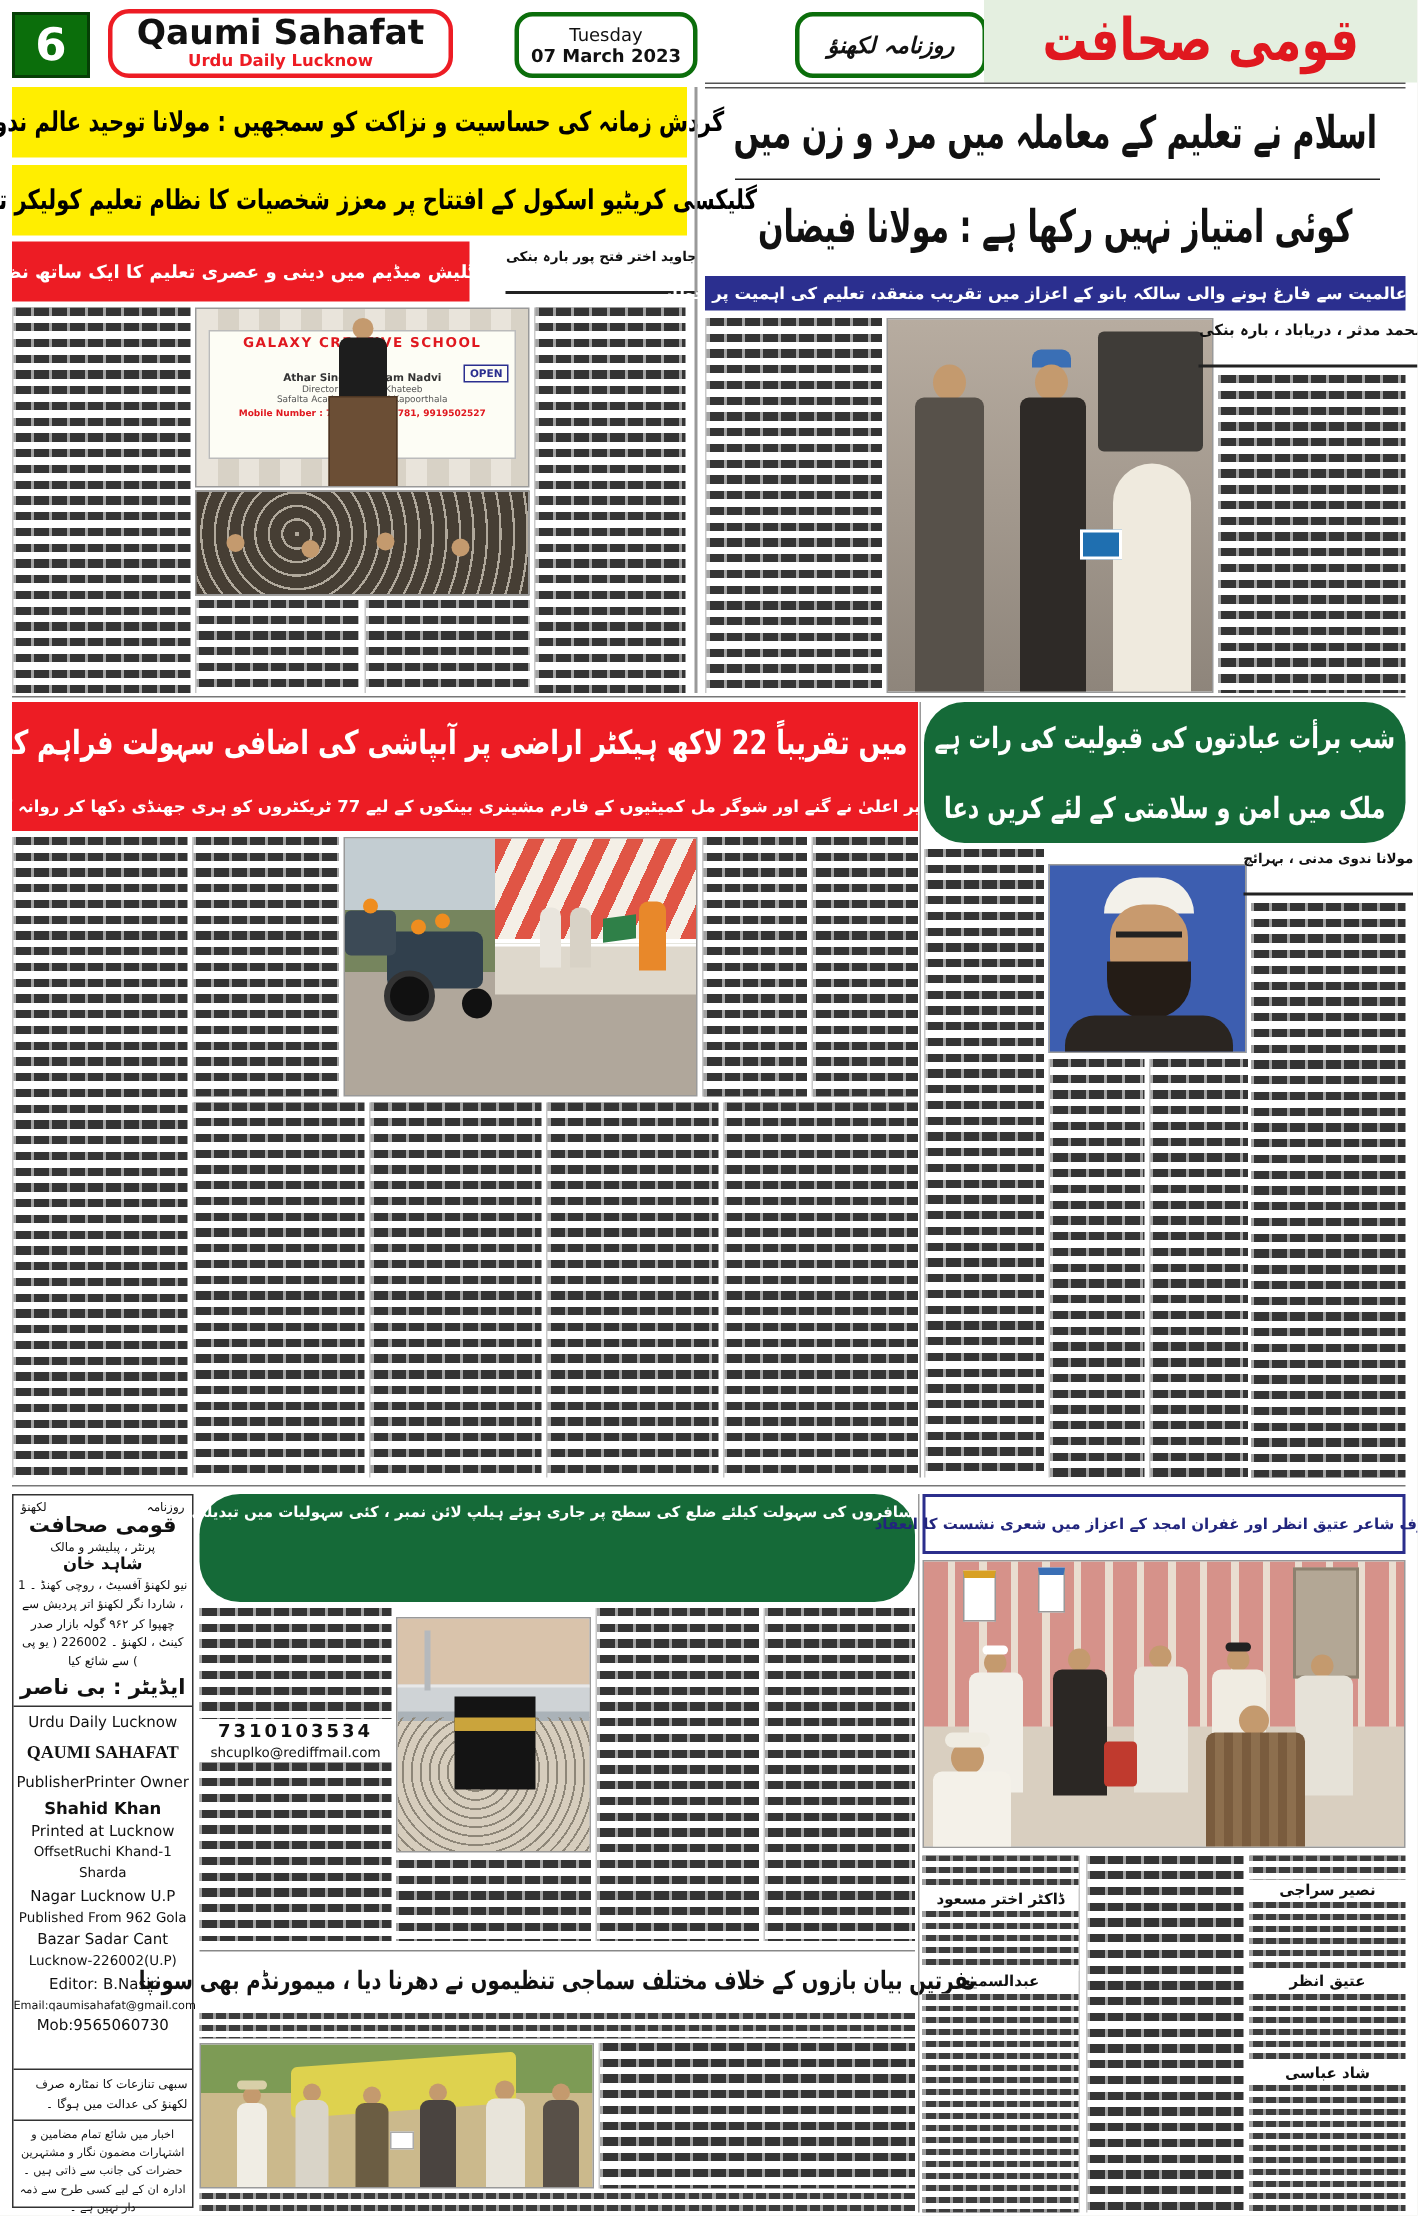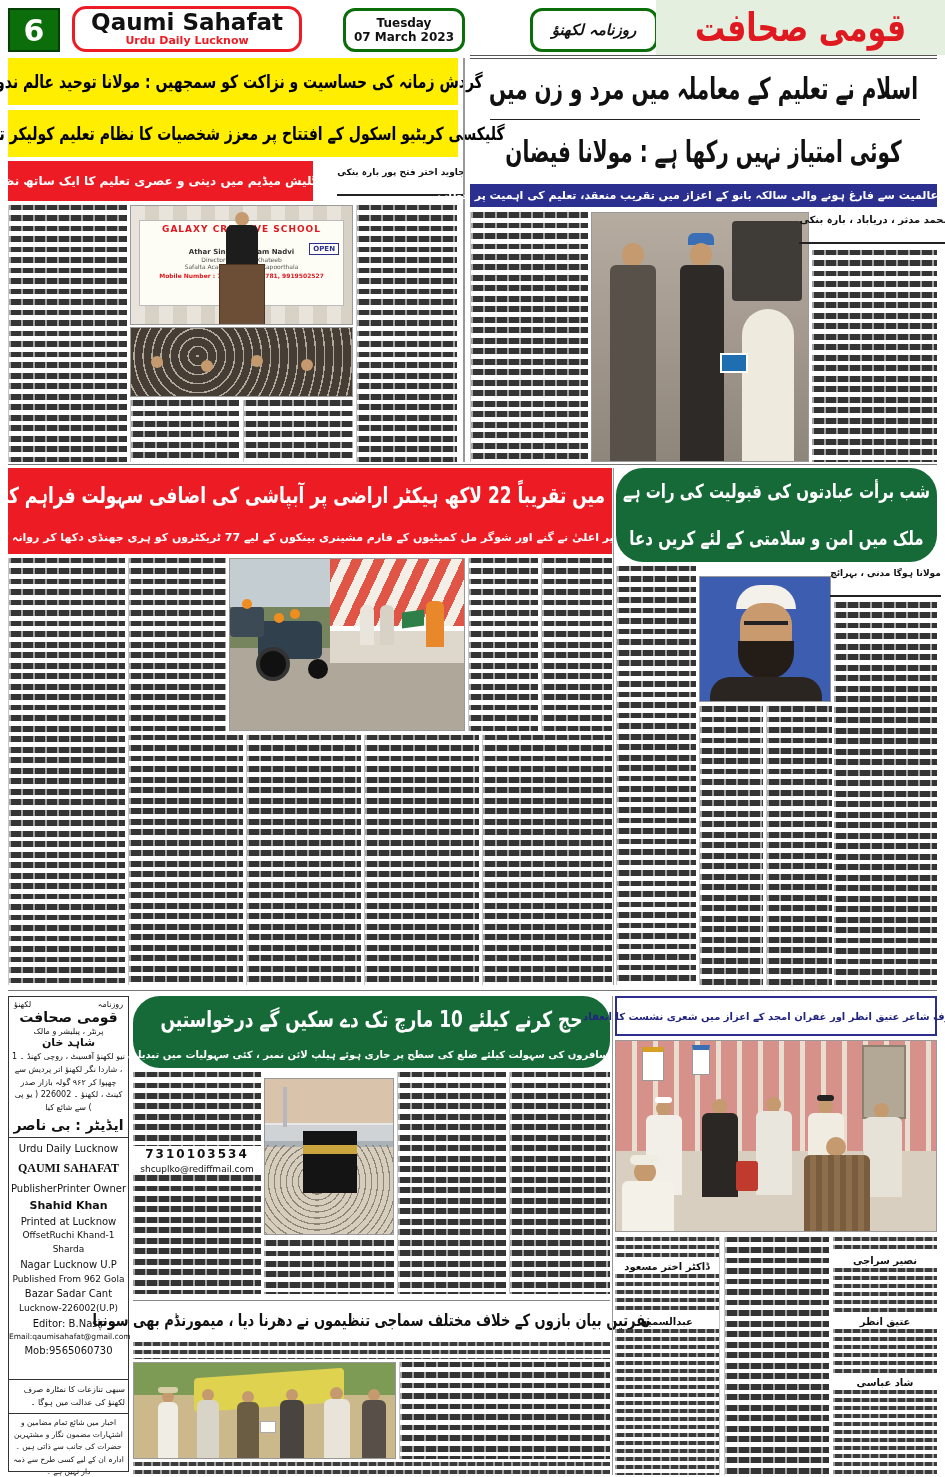--- a/index.html
+++ b/index.html
@@ -37,21 +37,21 @@
   <div class="a c" style="left:8px;top:8px;width:52px;height:44px;background:#0b6e0b;border:2px solid #063f06;">
     <span style="color:#fff;font-size:30px;font-weight:bold;">6</span>
   </div>
 
   <div class="a c" style="left:72px;top:6px;width:230px;height:46px;border:3px solid #ed1c24;border-radius:14px;flex-direction:column;background:#fff;">
     <span style="font-size:23px;font-weight:bold;line-height:1;">Qaumi Sahafat</span>
     <span style="font-size:11px;font-weight:bold;color:#ed1c24;">Urdu Daily Lucknow</span>
   </div>
 
   <div class="a c" style="left:343px;top:8px;width:122px;height:44px;border:3px solid #0b6e0b;border-radius:12px;flex-direction:column;background:#fff;">
-    <span style="font-size:12px;font-weight:bold;">Tuesday</span>
+    <span style="font-size:12px;font-weight:normal;">Tuesday</span>
     <span style="font-size:12px;font-weight:bold;">07 March 2023</span>
   </div>
 
   <div class="a c" style="left:530px;top:8px;width:128px;height:44px;border:3px solid #0b6e0b;border-radius:12px;background:#fff;">
     <span class="u" style="font-size:15px;font-style:italic;">روزنامہ لکھنؤ</span>
   </div>
 
   <div class="a c" style="left:656px;top:0;width:289px;height:55px;background:#e4efe0;">
     <span class="u sy2" style="font-size:30px;color:#e0181f;">قومی صحافت</span>
   </div>
@@ -184,21 +184,21 @@
   <div class="a photo" style="left:699px;top:576px;width:132px;height:126px;background:#3d5eb0;border:1px solid #999;">
     <div class="a" style="left:36px;top:8px;width:60px;height:24px;background:#f3f1ea;border-radius:30px 30px 0 0;"></div>
     <div class="a" style="left:40px;top:26px;width:52px;height:58px;background:#c89a6e;border-radius:22px;"></div>
     <div class="a" style="left:44px;top:44px;width:44px;height:4px;background:#222;"></div>
     <div class="a" style="left:38px;top:64px;width:56px;height:38px;background:#241c16;border-radius:0 0 26px 26px;"></div>
     <div class="a" style="left:10px;top:100px;width:112px;height:26px;background:#2a2521;border-radius:20px 20px 0 0;"></div>
   </div>
 
   <div class="a" style="left:834px;top:566px;width:103px;height:419px;">
     <div class="c" style="height:32px;">
-      <span class="u byl" style="font-size:9px;">مولانا ہوگا مدنی ، بہرائچ</span>
+      <span class="u byl" style="font-size:9px;">مولانا ندوی مدنی ، بہرائچ</span>
     </div>
     <div class="g" style="width:103px;height:383px;margin-top:4px;border-left:none;"></div>
   </div>
 
   <div class="a g" style="left:699px;top:706px;width:64px;height:279px;"></div>
   <div class="a g" style="left:766px;top:706px;width:66px;height:279px;"></div>
 
   <div class="a rule" style="left:8px;top:990px;width:929px;height:1px;background:#777;"></div>
 
   <div class="a" style="left:8px;top:996px;width:121px;height:476px;border:1px solid #333;font-size:10px;">
@@ -234,23 +234,20 @@
       <div class="imp">Editor: B.Nasir</div>
       <div class="imp" style="font-size:7.5px;">Email:qaumisahafat@gmail.com</div>
       <div class="imp">Mob:9565060730</div>
     </div>
 
     <div style="border-top:1px solid #333;margin-top:20px;direction:rtl;text-align:right;font-size:8px;line-height:1.7;padding:3px 3px;">سبھی تنازعات کا نمٹارہ صرف لکھنؤ کی عدالت میں ہوگا ۔</div>
     <div style="border-top:1px solid #333;direction:rtl;text-align:center;font-size:7.5px;line-height:1.65;padding:3px 3px;">اخبار میں شائع تمام مضامین و اشتہارات مضمون نگار و مشتہرین حضرات کی جانب سے ذاتی ہیں ۔ ادارہ ان کے لیے کسی طرح سے ذمہ دار نہیں ہے ۔</div>
   </div>
 
   <div class="a band-green" style="left:133px;top:996px;width:477px;height:72px;">
-    <div class="c" style="height:46px;">
-      <span class="u sy2" style="font-size:17px;">حج کرنے کیلئے 10 مارچ تک دے سکیں گے درخواستیں</span>
-    </div>
     <div class="c" style="height:24px;">
       <span class="u" style="font-size:10px;">مسافروں کی سہولت کیلئے ضلع کی سطح پر جاری ہوئے ہیلپ لائن نمبر ، کئی سہولیات میں تبدیلی</span>
     </div>
   </div>
 
   <div class="a" style="left:133px;top:1072px;width:128px;height:222px;">
     <div class="g" style="width:128px;height:74px;border-left:none;"></div>
     <div class="c" style="font-size:12px;font-weight:bold;letter-spacing:2px;height:16px;">7310103534</div>
     <div class="c" style="font-size:9px;height:13px;">shcuplko@rediffmail.com</div>
     <div class="g" style="width:128px;height:119px;border-left:none;"></div>

